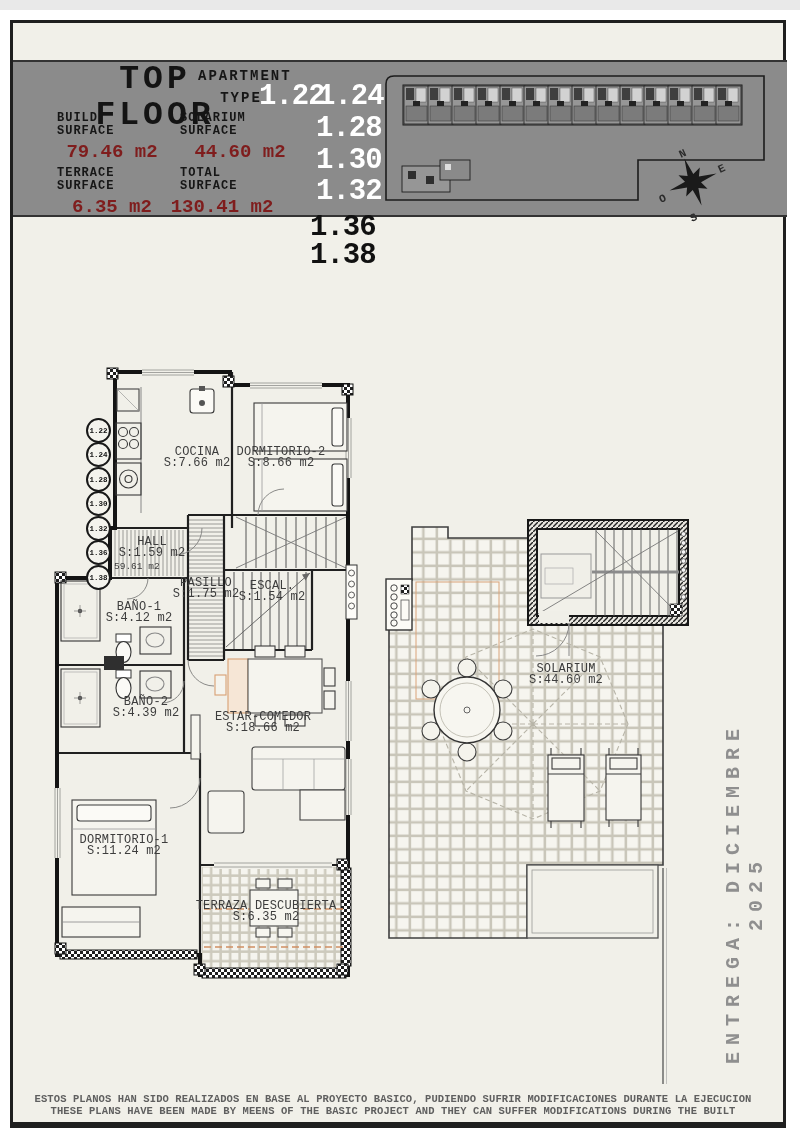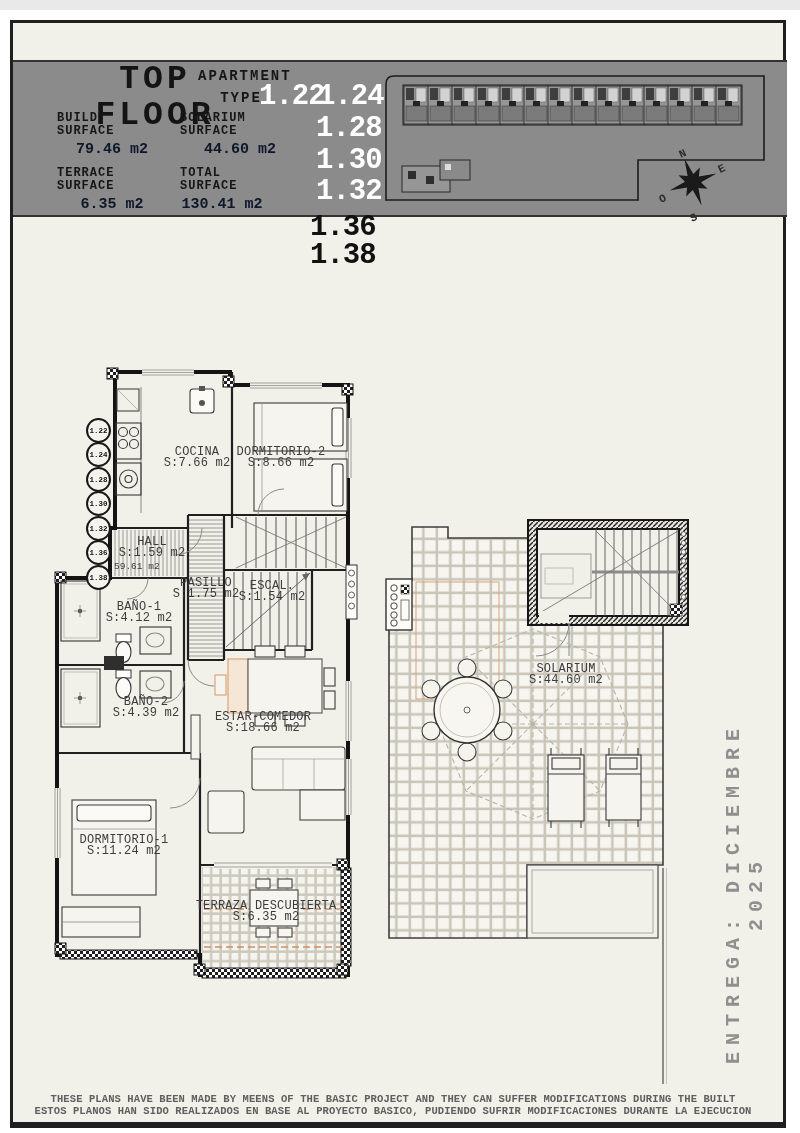--- a/index.html
+++ b/index.html
@@ -7,21 +7,21 @@
         font-family:Liberation Mono, monospace;margin-top:10px;}
   .frame{position:absolute;left:10px;top:10px;width:770px;height:1099px;
          border:3px solid #1f1f1f;border-bottom-width:6px;background:#f1f0e9;}
   .band{position:absolute;left:13px;top:50px;width:774px;height:157px;background:#8b8b8b;
         border-top:2px solid #333;border-bottom:2px solid #333;box-sizing:border-box;}
   .title{position:absolute;left:70px;top:52px;width:170px;text-align:center;
          font-size:33px;line-height:36px;font-weight:600;letter-spacing:4px;color:#141414;}
   .aptlbl{position:absolute;font-weight:700;color:#161616;letter-spacing:2px;font-size:14px;}
   .surf-lbl{position:absolute;font-size:12px;line-height:13px;font-weight:700;
             letter-spacing:1px;color:#161616;text-align:left;}
-  .surf-val{position:absolute;font-size:15px;font-weight:700;color:#0f172a;text-align:center;}
+  .surf-val{position:absolute;font-size:19px;font-weight:700;color:#7f1d1d;text-align:center;}
   .apt-num{position:absolute;font-size:29px;line-height:30px;font-weight:700;
            letter-spacing:-1px;color:#ffffff;}
   .apt-num.dark{color:#111111;}
   .badge{position:absolute;left:86px;width:25px;height:25px;border:2.5px solid #181818;
          border-radius:50%;background:#f4f3ed;box-sizing:border-box;display:flex;
          align-items:center;justify-content:center;font-size:7.5px;font-weight:700;color:#111;}
   .lbl{position:absolute;font-size:12px;line-height:11px;color:#3d3d3d;text-align:center;
        transform:translateX(-50%);white-space:nowrap;letter-spacing:0.2px;}
   .note{position:absolute;font-size:9.5px;color:#3d3d3d;white-space:nowrap;}
   .side-text{position:absolute;left:722px;top:1098px;width:430px;transform:rotate(-90deg);
@@ -431,16 +431,16 @@
     <div>S:6.35 m2</div>
   </div>
   <div class="lbl" style="left:566px;top:654px">
     <div>SOLARIUM</div>
     <div>S:44.60 m2</div>
   </div>
 
   <div class="side-text">ENTREGA: DICIEMBRE 2025</div>
 
   <div class="footer">
+    <div>ESTOS PLANOS HAN SIDO REALIZADOS EN BASE AL PROYECTO BASICO, PUDIENDO SUFRIR MODIFICACIONES DURANTE LA EJECUCION</div>
     <div>THESE PLANS HAVE BEEN MADE BY MEENS OF THE BASIC PROJECT AND THEY CAN SUFFER MODIFICATIONS DURING THE BUILT</div>
-    <div>ESTOS PLANOS HAN SIDO REALIZADOS EN BASE AL PROYECTO BASICO, PUDIENDO SUFRIR MODIFICACIONES DURANTE LA EJECUCION</div>
   </div>
 </div>
 
 </body></html>

